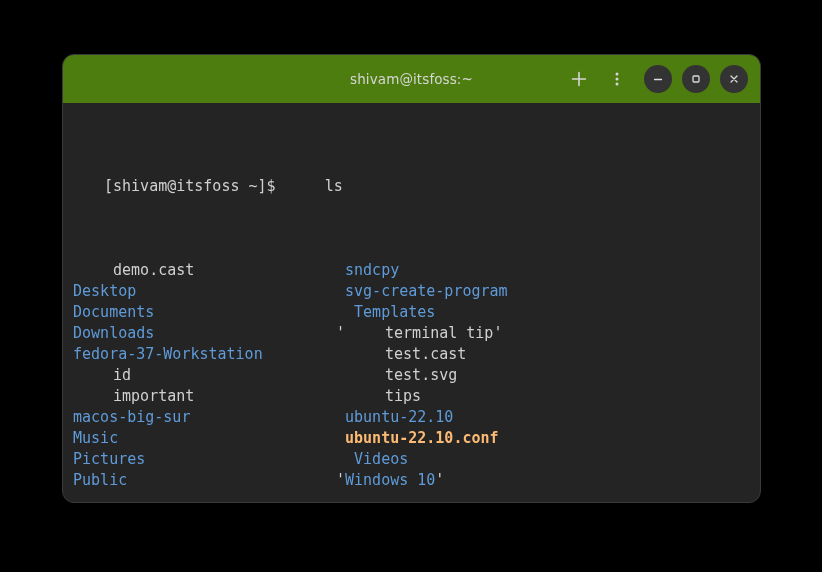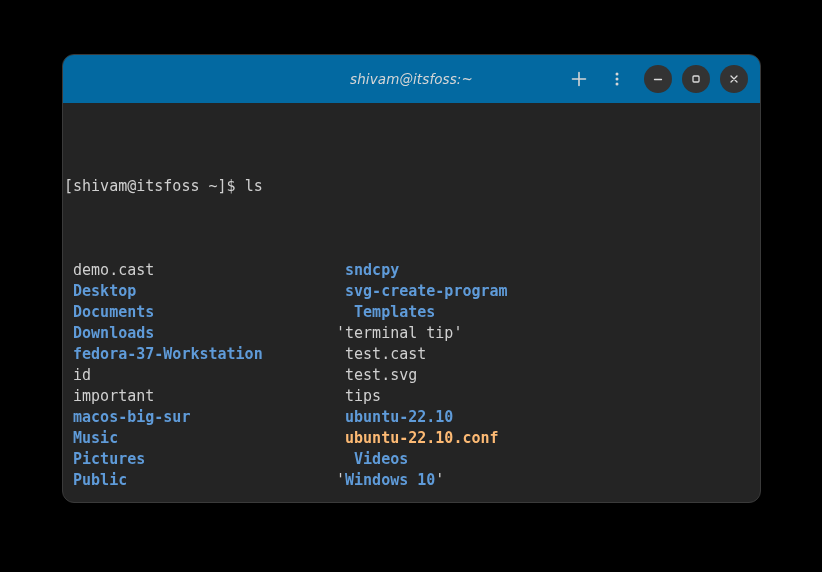--- a/index.html
+++ b/index.html
@@ -24,25 +24,24 @@
     border-radius: 12px;
     border: 1px solid #3a3a3a;
     box-sizing: border-box;
     overflow: hidden;
   }
 
   
   #titlebar {
     position: relative;
     height: 48px;
-    background: #0369a1;
+    background: #4d7c0f;
     display: flex;
     align-items: center;
     box-sizing: border-box;
-    font-style: italic;
   }
 
   #window-title {
     position: absolute;
     left: 0;
     right: 0;
     text-align: center;
     font-family: "DejaVu Sans", sans-serif;
     font-size: 13.5px;
     color: #d6d6d6;
@@ -112,22 +111,22 @@
     width: 272px;
     white-space: pre;
     vertical-align: top;
   }
   .col2 {
     display: inline-block;
     white-space: pre;
     vertical-align: top;
   }
 
-  .plain { color: #d0d0d0; }
-  .dir   { color: #5f9bd9; font-weight: bold; }
+  .plain { color: #d0d0d0; margin-left: 40px; }
+  .dir   { color: #5f9bd9; font-weight: normal; }
   .conf  { color: #fdba74; font-weight: bold; }
   .quote { color: #d0d0d0; }
 </style>
 </head>
 <body>
 
 <div id="terminal-window">
 
   <div id="titlebar">
     <div id="window-title">shivam@itsfoss:~</div>

